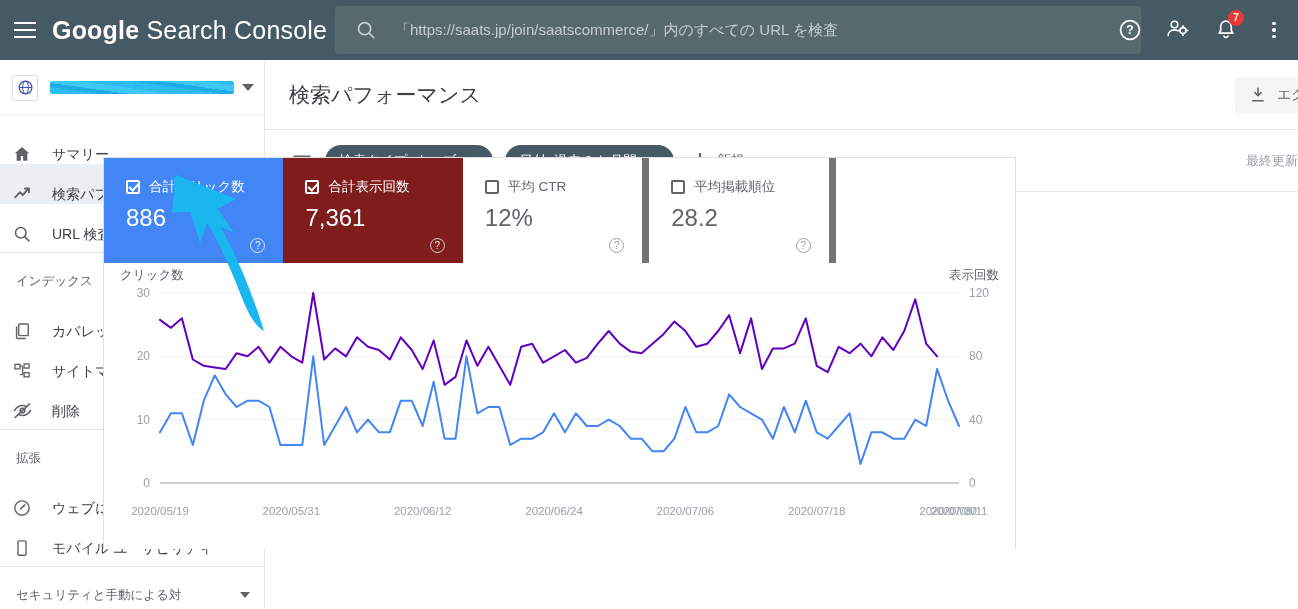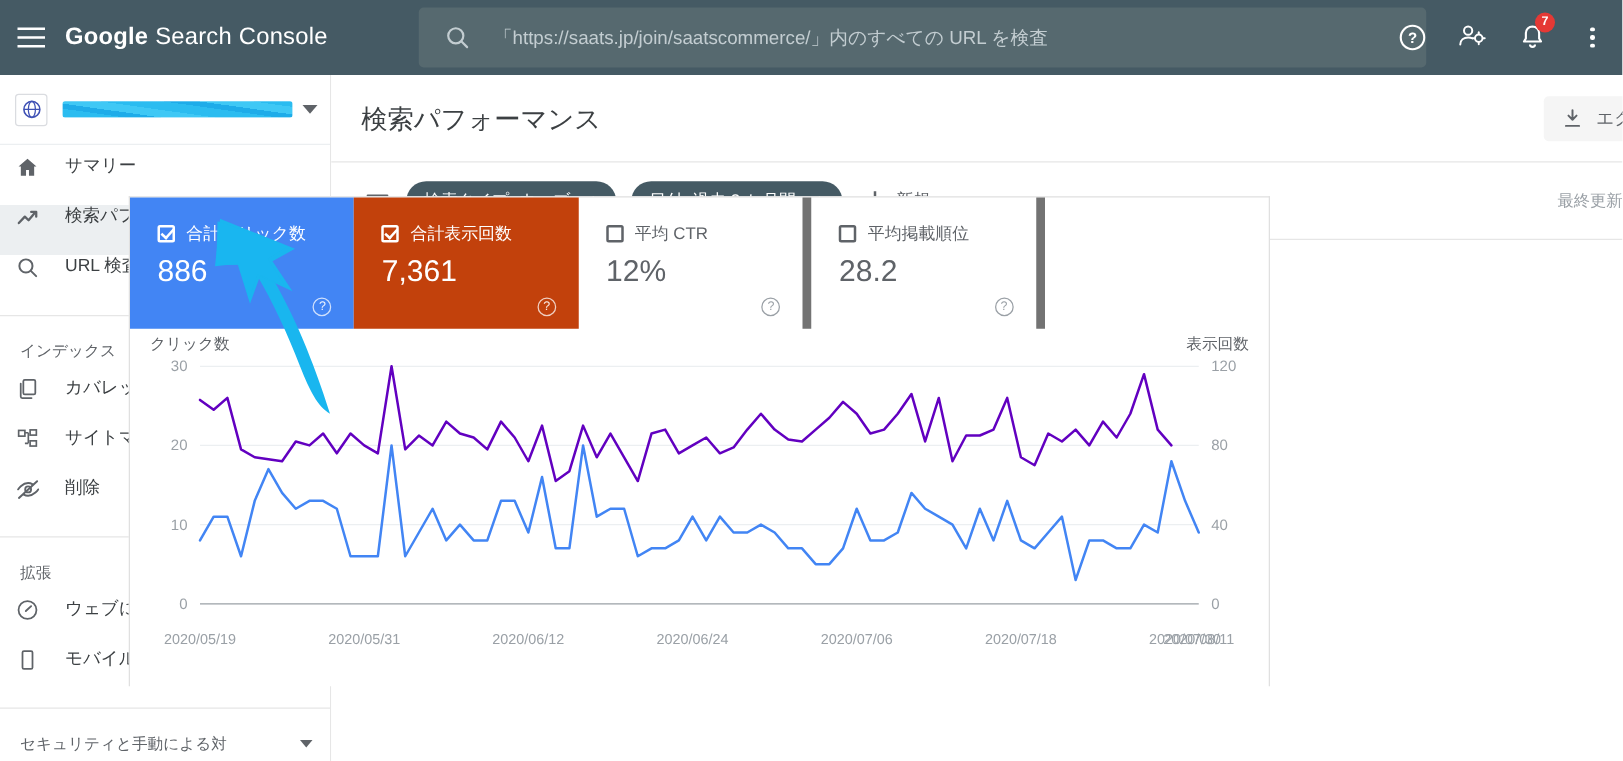--- a/index.html
+++ b/index.html
@@ -15,21 +15,21 @@
   .topbar {
     position: absolute; top: 0; left: 0; width: 1298px; height: 60px;
     background: #455a64; display: flex; align-items: center;
   }
   .hamburger {
     width: 22px; height: 16px; margin-left: 14px; margin-right: 16px;
     display: flex; flex-direction: column; justify-content: space-between;
     cursor: pointer;
   }
   .hamburger span { display: block; height: 2px; width: 22px; background: #fff; }
-  .brand { color: #fff; font-size: 19px; letter-spacing: .2px; white-space: nowrap; }
+  .brand { color: #fff; font-size: 25px; letter-spacing: .2px; white-space: nowrap; }
   .brand .g { font-weight: 700; }
   .brand .sc { font-weight: 400; }
 
   .searchwrap {
     position: absolute; left: 335px; top: 6px;
     width: 806px; height: 48px; background: #56696f; border-radius: 4px;
     display: flex; align-items: center; cursor: text;
   }
   .searchwrap svg { margin: 0 18px 0 20px; flex: none; }
   .searchwrap .ph {
@@ -69,21 +69,21 @@
     flex: 1; height: 13px; margin: 0 8px 0 12px; border-radius: 2px;
     background:
       repeating-linear-gradient(8deg, #20b9f0 0 7px, #12a8e8 7px 11px, #35c6f5 11px 17px),
       #1cb3ef;
     opacity: .95;
   }
   .caret-d { width: 0; height: 0; border-left: 6px solid transparent;
     border-right: 6px solid transparent; border-top: 7px solid #5f6368; flex: none; }
 
   .navitem {
-    height: 40px; display: flex; align-items: flex-start; padding-left: 12px;
+    height: 40px; display: flex; align-items: flex-end; padding-left: 12px;
     font-size: 14px; color: #3c4043; cursor: pointer; white-space: nowrap;
   }
   .navitem .ic { width: 40px; flex: none; display: flex; align-items: center; }
   .navitem.active { background: #eceff1; }
   .navitem.active .lbl { color: #3c4043; }
   .navsec {
     font-size: 12.5px; color: #5f6368; padding: 0 14px 0 16px; height: 40px;
     display: flex; align-items: center; justify-content: space-between;
     margin-top: 8px;
   }
@@ -132,21 +132,21 @@
   .panel {
     position: absolute; left: 103px; top: 157px; width: 913px; height: 392px;
     border: 1px solid #e0e0e0; border-bottom: none; background: #fff;
   }
   .cards { display: flex; height: 105px; }
   .card {
     flex: 1; position: relative; padding: 20px 0 0 22px; cursor: pointer;
     border-right: 7px solid #737373;
   }
   .card.blue { background: #4285f4; border-right: none; }
-  .card.purple { background: #c2410c; border-right: none; }
+  .card.purple { background: #7f1d1d; border-right: none; }
   .card.blank { cursor: default; border-right: none; }
   .cardtop { display: flex; align-items: center; gap: 9px; }
   .cb { width: 14px; height: 14px; border: 2px solid #5f6368; border-radius: 2px;
     flex: none; position: relative; }
   .card.blue .cb, .card.purple .cb { border-color: #fff; }
   .cb.on:after {
     content: ""; position: absolute; left: 2.5px; top: -1px; width: 4px; height: 8px;
     border: solid #fff; border-width: 0 2px 2px 0; transform: rotate(42deg);
   }
   .cardlabel { font-size: 13.5px; color: #5f6368; white-space: nowrap; }

